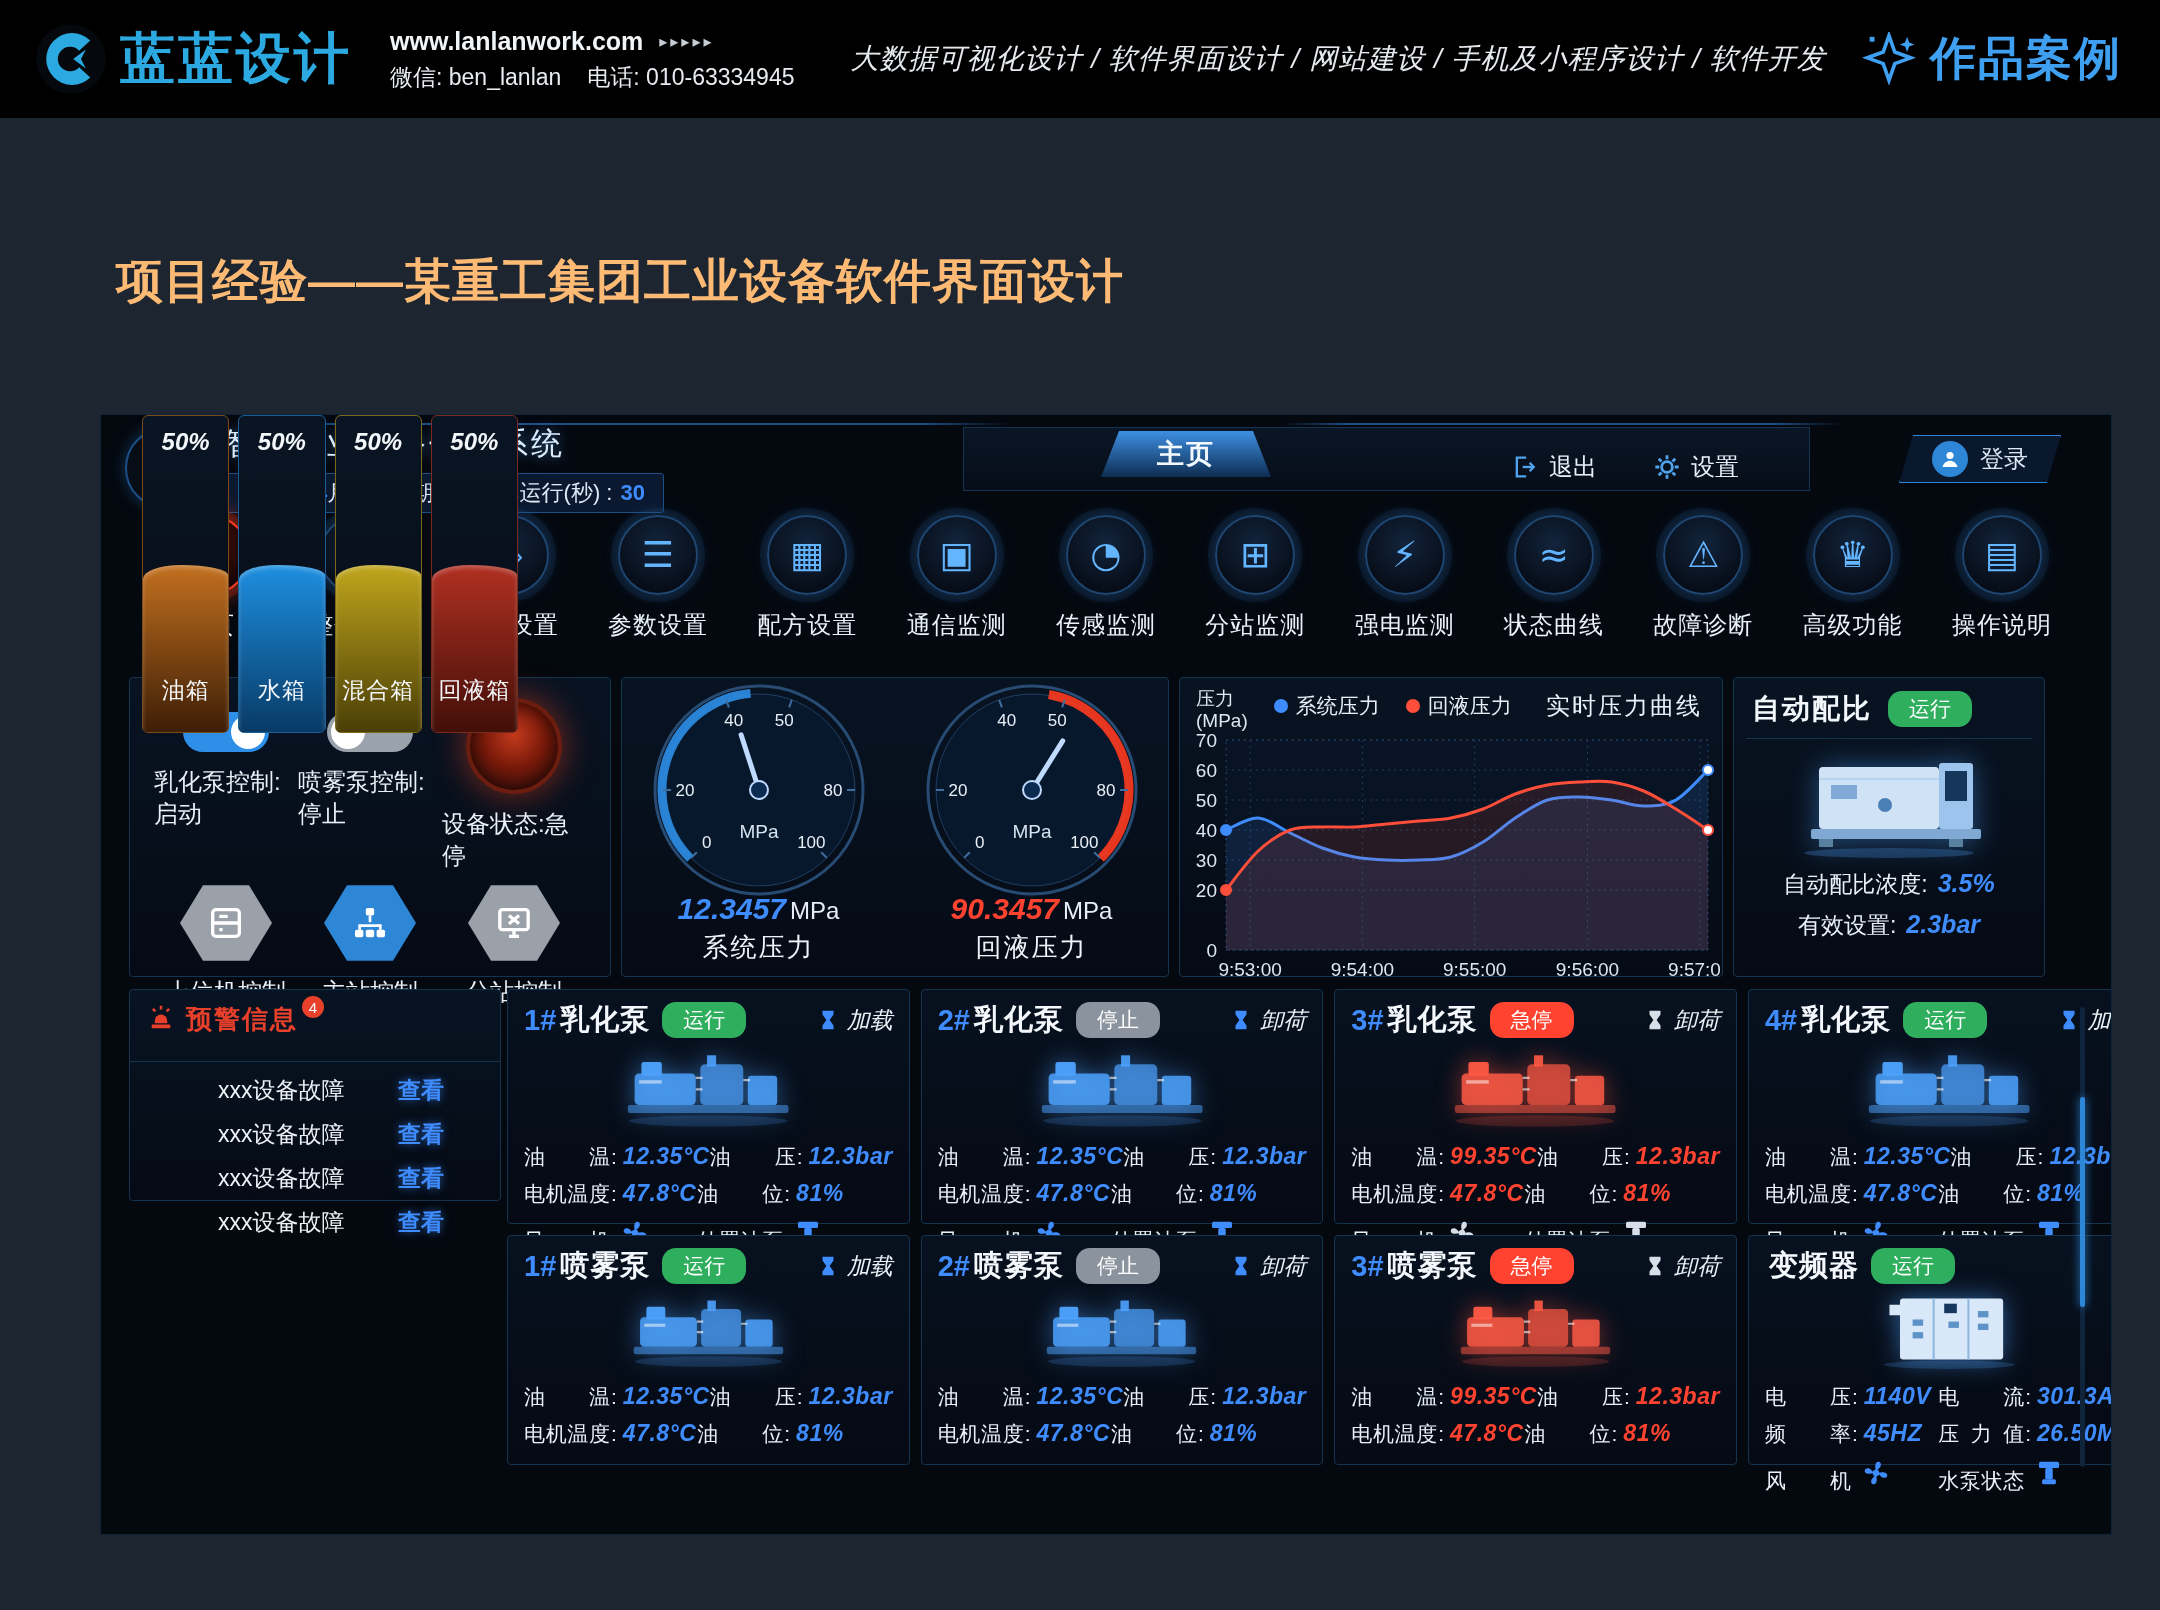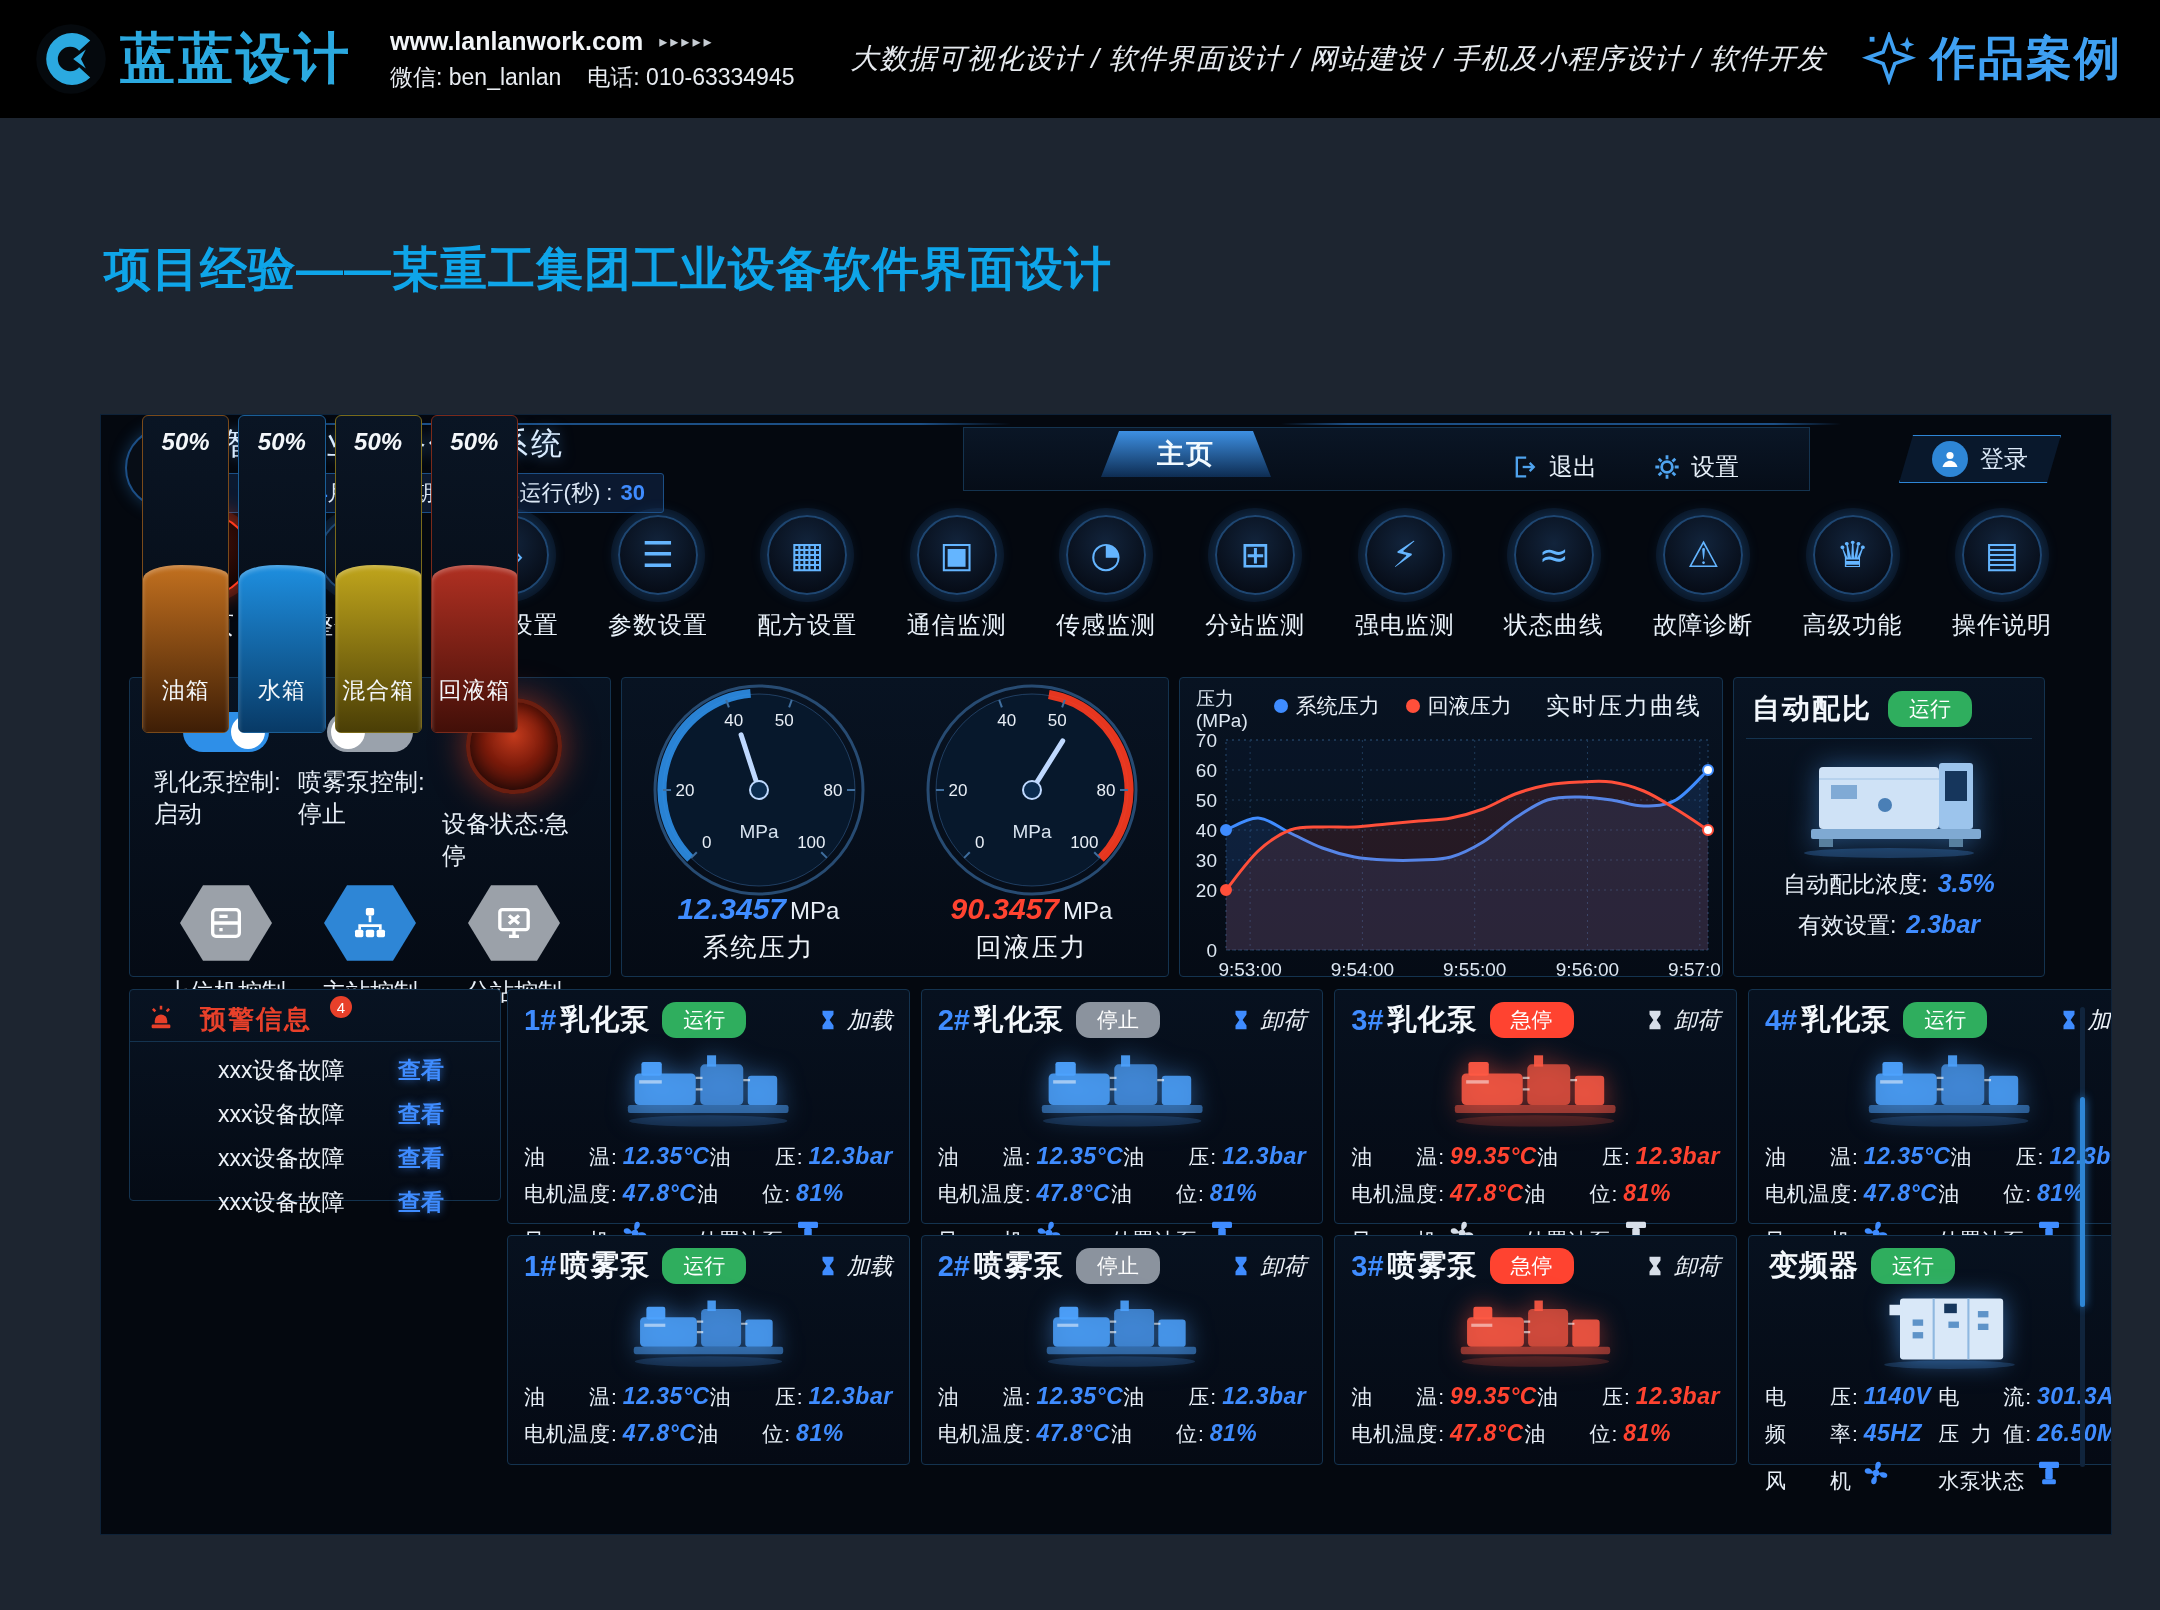--- a/index.html
+++ b/index.html
@@ -15,21 +15,21 @@
   .logo-ic{width:74px;height:74px;}
   .logo-text{color:#2BA9E0;font-size:55px;font-weight:bold;letter-spacing:3px;}
   .contact{margin-left:38px;line-height:1;}
   .url-row{font-size:25px;font-weight:bold;color:#F2F5F8;display:flex;align-items:center;gap:16px;}
   .url-arrows{font-size:16px;color:#C7CDD4;letter-spacing:3px;}
   .wechat-row{font-size:23px;color:#E8ECF1;margin-top:12px;display:flex;gap:26px;}
   .services{margin-left:56px;font-size:28px;font-style:italic;color:#E6EAEF;white-space:nowrap;letter-spacing:1px;}
   .portfolio{margin-left:auto;margin-right:38px;display:flex;align-items:center;gap:12px;color:#3FA0F2;font-size:46px;font-weight:bold;letter-spacing:2px;}
   .portfolio .star{width:58px;height:54px;}
   
-  .page-title{position:absolute;left:100px;top:234px;margin:4px;font-size:47px;font-weight:bold;color:#0ea5e9;letter-spacing:1px;}
+  .page-title{position:absolute;left:100px;top:234px;margin:16px;font-size:47px;font-weight:bold;color:#fdba74;letter-spacing:1px;}
   
   .dashboard{position:absolute;left:100px;top:414px;width:2010px;height:1119px;background:#04080F;border:1px solid #0E2238;overflow:hidden;}
   .deco-line{position:absolute;height:2px;background:linear-gradient(90deg,transparent,#1C4F86 12%,#1C4F86 88%,transparent);}
   .panel{position:absolute;background:linear-gradient(180deg,#081322 0%,#050B15 100%);border:1px solid #14334F;border-radius:4px;box-sizing:border-box;}
   
   .dash-header{position:absolute;left:0;top:0;width:100%;height:96px;}
   .dash-band{position:absolute;left:862px;top:12px;width:845px;height:62px;background:linear-gradient(180deg,#0A1626,#060D18);border:1px solid #14334F;}
   .dash-logo{position:absolute;left:24px;top:12px;width:78px;height:78px;border-radius:50%;border:2px solid #1C4F86;background:#070D16;display:flex;align-items:center;justify-content:center;box-shadow:0 0 16px rgba(46,134,214,.35);}
   .dash-logo svg{width:58px;height:58px;}
   .dash-titlewrap{position:absolute;left:124px;top:8px;}
@@ -88,21 +88,21 @@
   .auto-panel{left:1632px;top:262px;width:312px;height:300px;padding:12px 18px;}
   .auto-head{display:flex;align-items:center;gap:16px;}
   .auto-title{font-size:28px;font-weight:bold;color:#F2F7FC;letter-spacing:2px;}
   .badge{display:inline-block;min-width:64px;text-align:center;padding:4px 10px;border-radius:14px;font-size:21px;color:#fff;}
   .auto-div{height:1px;background:#14334F;margin:10px -6px;}
   .auto-machine{display:flex;justify-content:center;margin:2px 0 6px 0;filter:drop-shadow(0 0 14px rgba(78,163,255,.45));}
   .auto-row{display:flex;justify-content:center;gap:10px;font-size:23px;color:#E9F0F8;margin-top:10px;}
   .auto-row b{color:#3F8CFF;font-style:italic;font-size:25px;}
   
   .warning-panel{left:28px;top:574px;width:372px;height:212px;padding:10px 0;}
-  .warn-head{display:flex;align-items:flex-start;gap:24px;padding:2px 16px 4px 16px;border-bottom:1px solid #14334F;}
+  .warn-head{display:flex;align-items:flex-start;gap:10px;padding:2px 16px 24px 16px;border-bottom:1px solid #14334F;}
   .warn-head svg{width:30px;height:30px;}
   .warn-title{font-size:26px;font-weight:bold;color:#E8402A;letter-spacing:2px;}
   .warn-count{width:22px;height:22px;border-radius:50%;background:#E8402A;color:#fff;font-size:15px;display:flex;align-items:center;justify-content:center;margin-left:-6px;margin-top:-6px;}
   .warn-row{display:flex;justify-content:space-between;padding:0 56px 0 88px;margin-top:13px;}
   .warn-text{font-size:23px;color:#EDF2F8;}
   .warn-link{font-size:23px;font-weight:bold;color:#3F8CFF;cursor:pointer;text-shadow:0 0 8px rgba(63,140,255,.6);}
   
   .tanks-panel{left:24px;top:788px;width:376px;height:318px;background:transparent;border:none;display:grid;grid-template-columns:repeat(4,1fr);gap:9px;padding-left:41px;}
   .tank{position:relative;border-radius:6px;background:linear-gradient(180deg,#0A1524,#050B14);overflow:hidden;}
   .tank-pct{position:absolute;top:12px;width:100%;text-align:center;font-size:24px;font-weight:bold;font-style:italic;color:#F4F7FA;z-index:2;}

